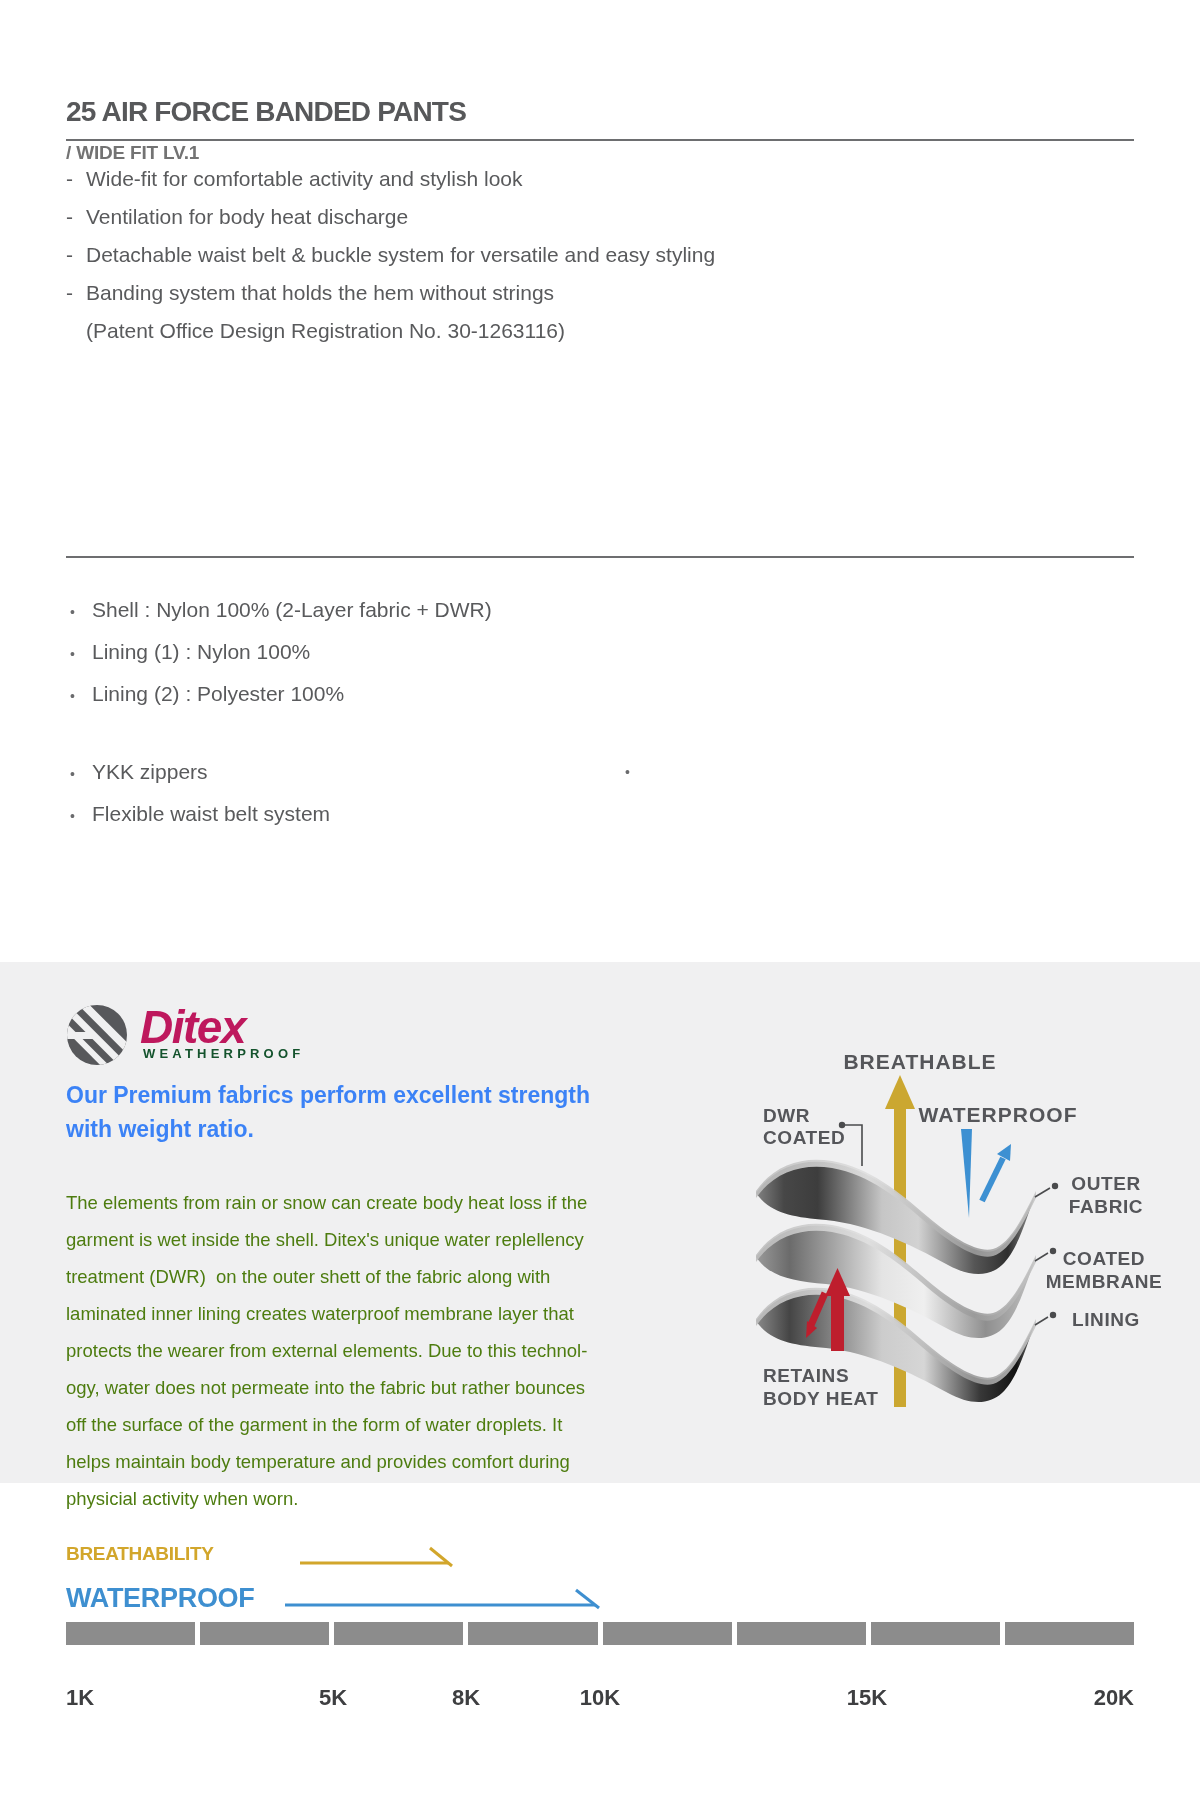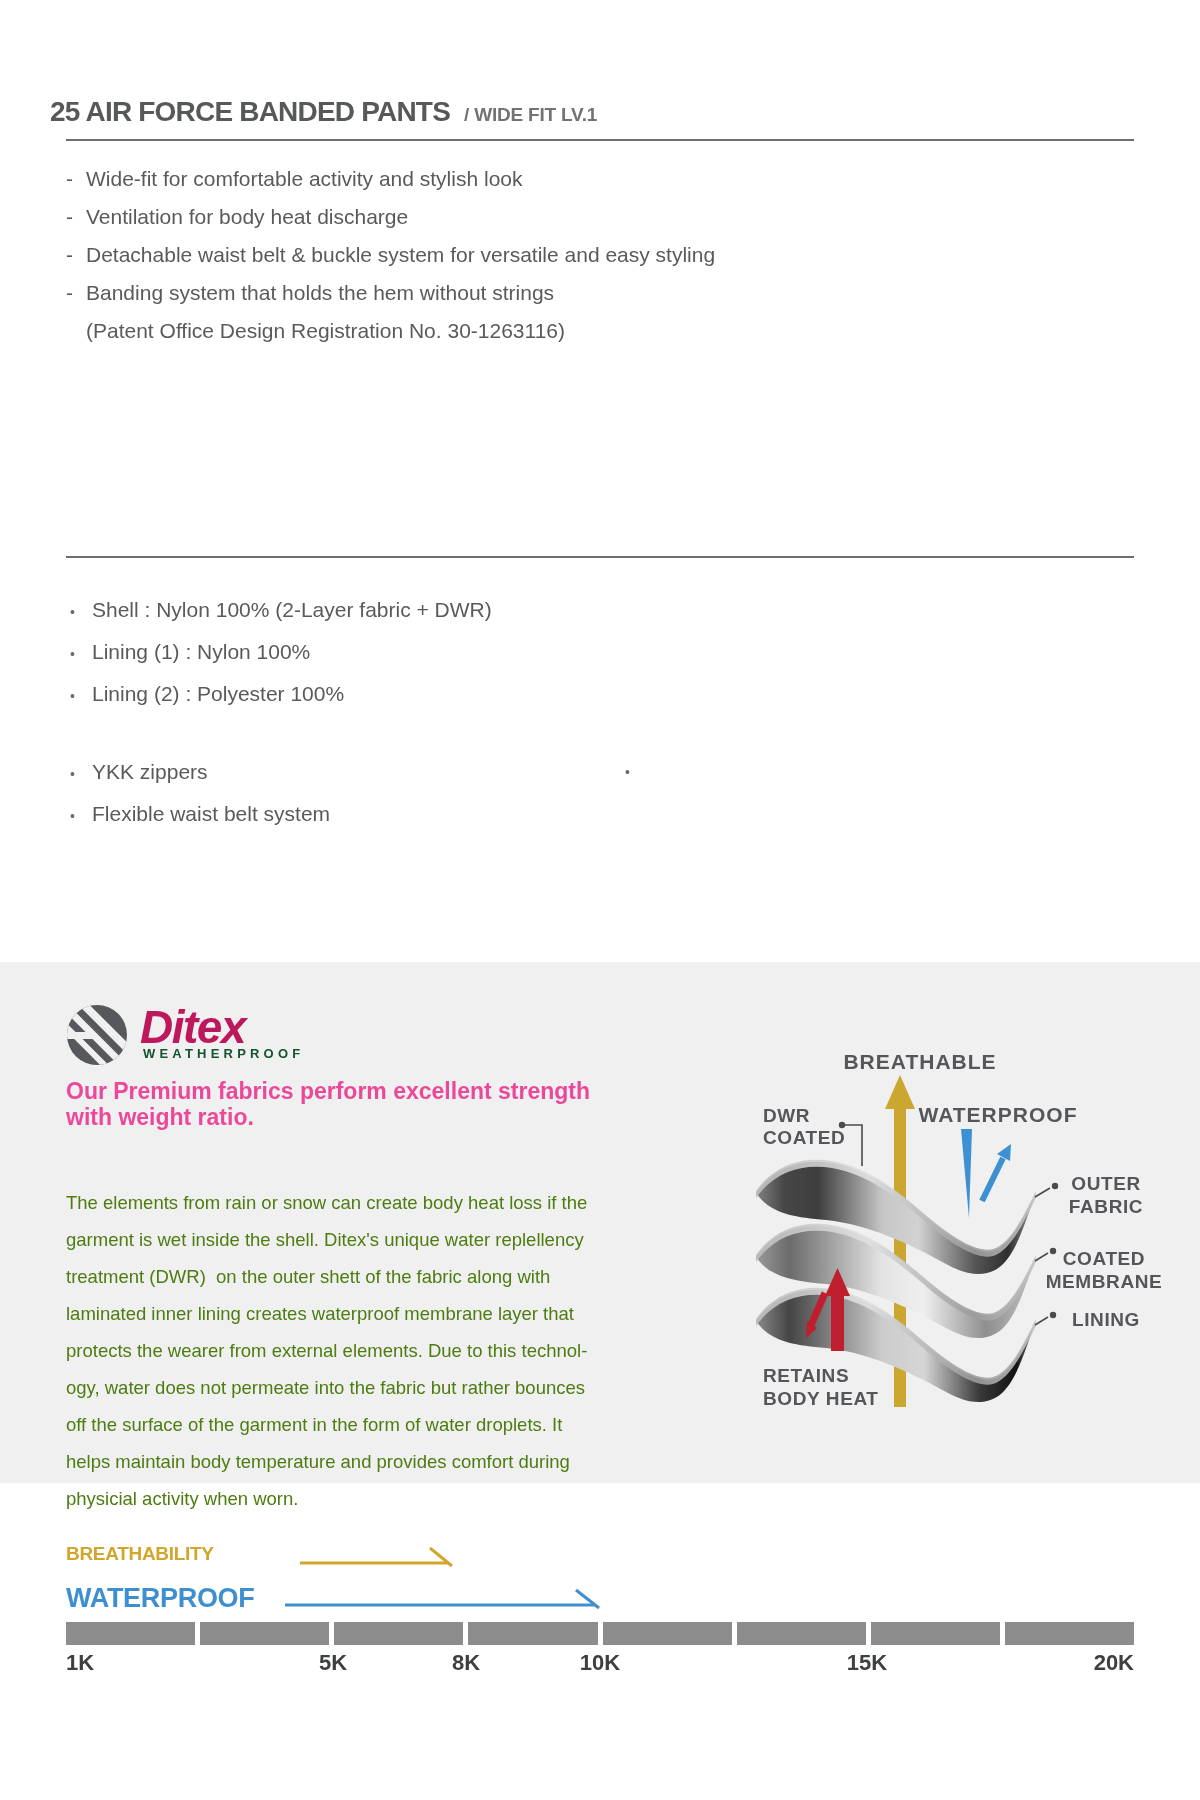--- a/index.html
+++ b/index.html
@@ -1,21 +1,21 @@
 <!DOCTYPE html>
 <html style="--gold: #D2A62B; --blue: #3E8FD0;"><head>
 <meta charset="utf-8">
 <style>
   html,body{margin:0;padding:0;background:#ffffff;}
   #page{position:relative;width:1200px;height:1800px;background:#ffffff;overflow:hidden;
         font-family:"Liberation Sans","DejaVu Sans",sans-serif;color:#58595b;}
   .abs{position:absolute;}
 
   
-  #title-row{left:50px;top:96px;width:1068px;display:flex;align-items:baseline;gap:14px;}
+  #title-row{left:66px;top:96px;width:1068px;display:flex;align-items:baseline;gap:14px;flex-direction:column;}
   #product-title{font-size:28px;font-weight:bold;letter-spacing:-0.8px;color:#57585a;}
   #fit-label{font-size:19px;font-weight:bold;color:#737373;letter-spacing:-0.2px;}
   .rule{height:2px;background:#6d6e70;}
   #rule-1{left:66px;top:139px;width:1068px;}
 
   
   #feature-list{left:66px;top:160px;width:800px;font-size:21px;line-height:38px;color:#595a5c;}
   .feat-line{display:grid;grid-template-columns:20px 1fr;}
   .feat-dash{color:#595a5c;}
 
@@ -26,39 +26,39 @@
   .dot-line{display:grid;grid-template-columns:22px 1fr;align-items:baseline;}
   .dot{font-size:14px;color:#6a6b6d;}
   #materials-list{left:70px;top:590px;width:700px;}
   #hardware-left{left:70px;top:752px;width:460px;}
   #hardware-right{left:625px;top:752px;width:400px;}
 
   
   #ditex-panel{left:0;top:962px;width:1200px;height:521px;background:#f0f0f1;}
   #ditex-brand{left:140px;top:1000px;font-size:46px;font-weight:bold;letter-spacing:-1.5px;color:#be185d;font-style:italic;}
   #ditex-tagline{left:143px;top:1046px;font-size:13px;font-weight:bold;letter-spacing:4.2px;color:#14532d;}
-  #ditex-headline{left:66px;top:1078px;font-size:23px;font-weight:bold;line-height:26px;
-                  white-space:pre-wrap;color:#ec4899;}
+  #ditex-headline{left:66px;top:1078px;font-size:23px;font-weight:bold;line-height:34px;
+                  white-space:pre-wrap;color:#3b82f6;}
   #ditex-body{left:66px;top:1184px;font-size:18.5px;line-height:37px;white-space:pre-wrap;color:#4d7c0f;}
 
   
   #layer-diagram{left:730px;top:1025px;}
   .dlabel{font-family:"Liberation Sans","DejaVu Sans",sans-serif;font-weight:bold;fill:#55565a;}
   .dlabel-20{font-size:21px;letter-spacing:1px;}
   .dlabel-19{font-size:19px;letter-spacing:0.6px;}
   .connector{stroke:#4a4b4d;stroke-width:1.6;fill:none;}
   .conn-dot{fill:#4a4b4d;}
 
   
   #breathability-label{left:66px;top:1543px;font-size:19px;font-weight:bold;letter-spacing:-0.3px;color:var(--gold,#d2a62b);}
   #waterproof-label{left:66px;top:1583px;font-size:27px;font-weight:bold;letter-spacing:-0.3px;color:var(--blue,#3e8fd0);}
   #scale-arrows{left:0;top:1520px;}
   #scale-bar{left:66px;top:1622px;width:1068px;height:23px;display:flex;gap:5px;}
   .segment{flex:1;background:#8c8c8c;}
-  #tick-row{left:0;top:1650px;width:1200px;height:26px;font-size:22px;font-weight:bold;color:#3e3f41;}
+  #tick-row{left:0;top:1685px;width:1200px;height:26px;font-size:22px;font-weight:bold;color:#3e3f41;}
   .tick{position:absolute;top:0;}
   .tick-c{transform:translateX(-50%);}
 </style>
 </head>
 <body>
 
 <div id="page">
 
   <div class="abs" id="title-row">
     <span id="product-title">25 AIR FORCE BANDED PANTS</span>

